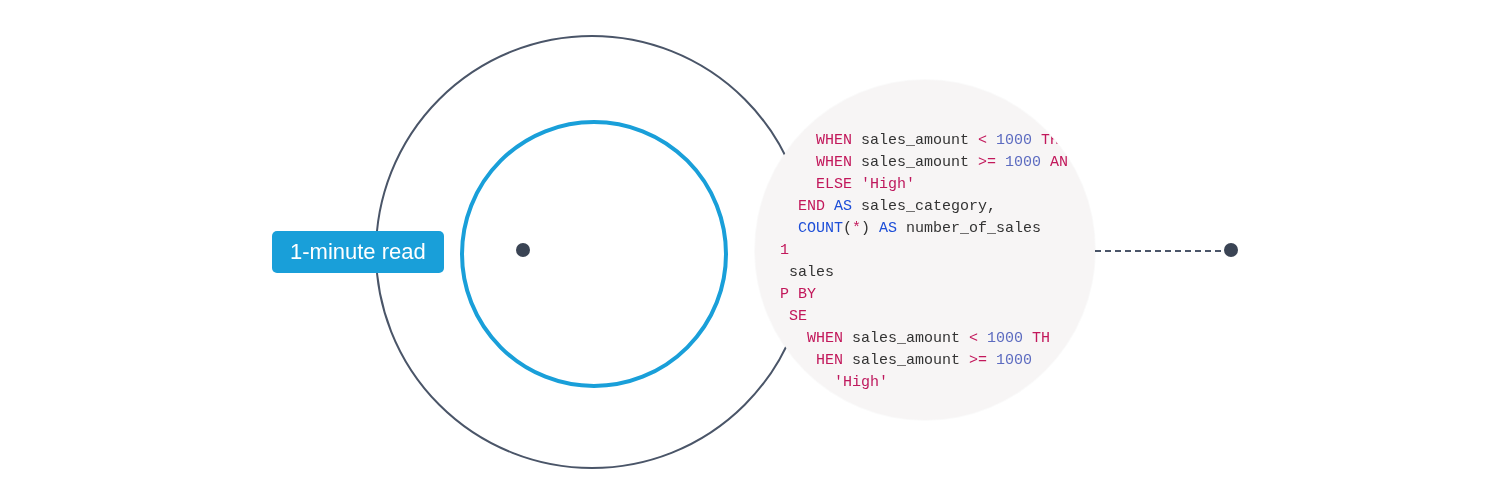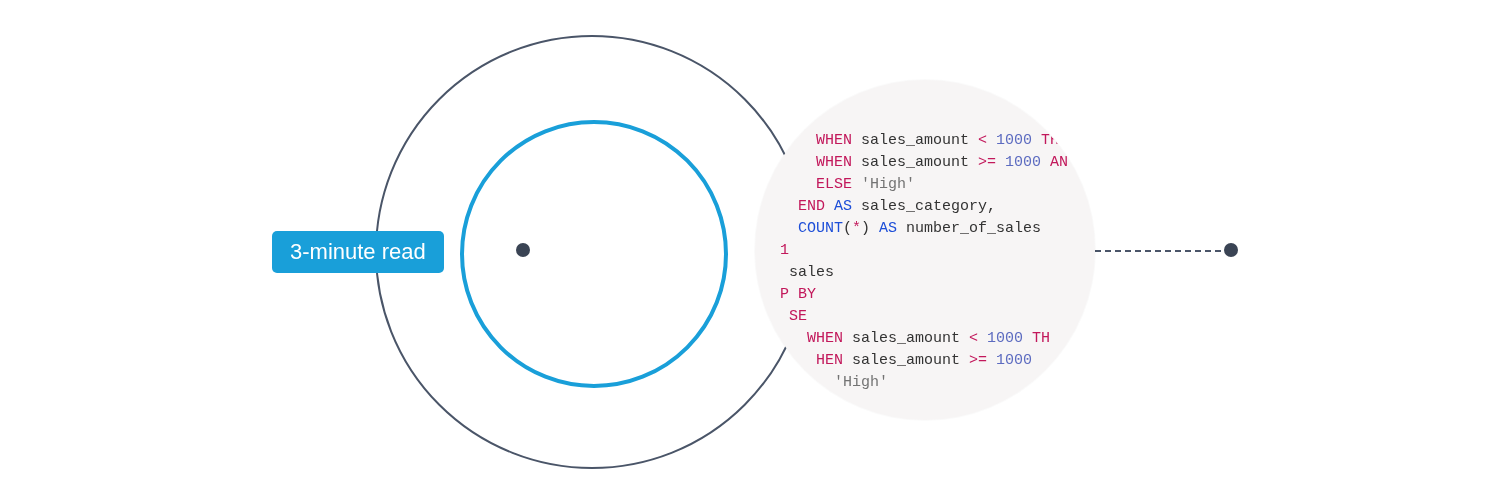--- a/index.html
+++ b/index.html
@@ -71,21 +71,21 @@
     left: 25px;
     top: 50px;
     font-family: "SFMono-Regular", Consolas, "Liberation Mono", Menlo, monospace;
     font-size: 15px;
     line-height: 22px;
     white-space: pre;
     color: #333;
   }
   .kw-red { color: #c2185b; }
   .kw-teal { color: #1d4ed8; }
-  .str-green { color: #737373; }
+  .str-green { color: #be185d; }
   .txt { color: #333333; }
   .num { color: #5c6bc0; }
 </style>
 </head>
 <body>
 
 <div class="stage">
 
   <div id="dash-container">
       <div class="dashed-line" style="left: 458px; width: 312px;"></div>
@@ -98,16 +98,16 @@
   <div id="code-circle" class="code-circle" style="left: 755px; top: 80px; width: 340px; height: 340px;">
     <div id="code-inner" class="code-inner"><div><span class="kw-red">    WHEN</span><span class="txt"> sales_amount </span><span class="kw-red">&lt;</span><span class="txt"> </span><span class="num">1000</span><span class="txt"> </span><span class="kw-red">TH</span></div><div><span class="kw-red">    WHEN</span><span class="txt"> sales_amount </span><span class="kw-red">&gt;=</span><span class="txt"> </span><span class="num">1000</span><span class="txt"> </span><span class="kw-red">AN</span></div><div><span class="kw-red">    ELSE</span><span class="txt"> </span><span class="str-green">'High'</span></div><div><span class="kw-red">  END</span><span class="txt"> </span><span class="kw-teal">AS</span><span class="txt"> sales_category,</span></div><div><span class="kw-teal">  COUNT</span><span class="txt">(</span><span class="kw-red">*</span><span class="txt">) </span><span class="kw-teal">AS</span><span class="txt"> number_of_sales</span></div><div><span class="kw-red">1</span></div><div><span class="txt"> sales</span></div><div><span class="kw-red">P BY</span></div><div><span class="kw-red"> SE</span></div><div><span class="kw-red">   WHEN</span><span class="txt"> sales_amount </span><span class="kw-red">&lt;</span><span class="txt"> </span><span class="num">1000</span><span class="txt"> </span><span class="kw-red">TH</span></div><div><span class="kw-red">    HEN</span><span class="txt"> sales_amount </span><span class="kw-red">&gt;=</span><span class="txt"> </span><span class="num">1000</span></div><div><span class="txt">      </span><span class="str-green">'High'</span></div></div>
   </div>
 
   <div id="dots-container">
       <div class="dot" style="left: 523px; top: 250px;"></div>
       <div class="dot" style="left: 1231px; top: 250px;"></div>
     </div>
 
   <div id="badge" class="badge" style="left: 272px; top: 231px;">
-    <span>3-minute read</span>
+    <span>1-minute read</span>
   </div>
 
 </div>
 
 </body></html>

